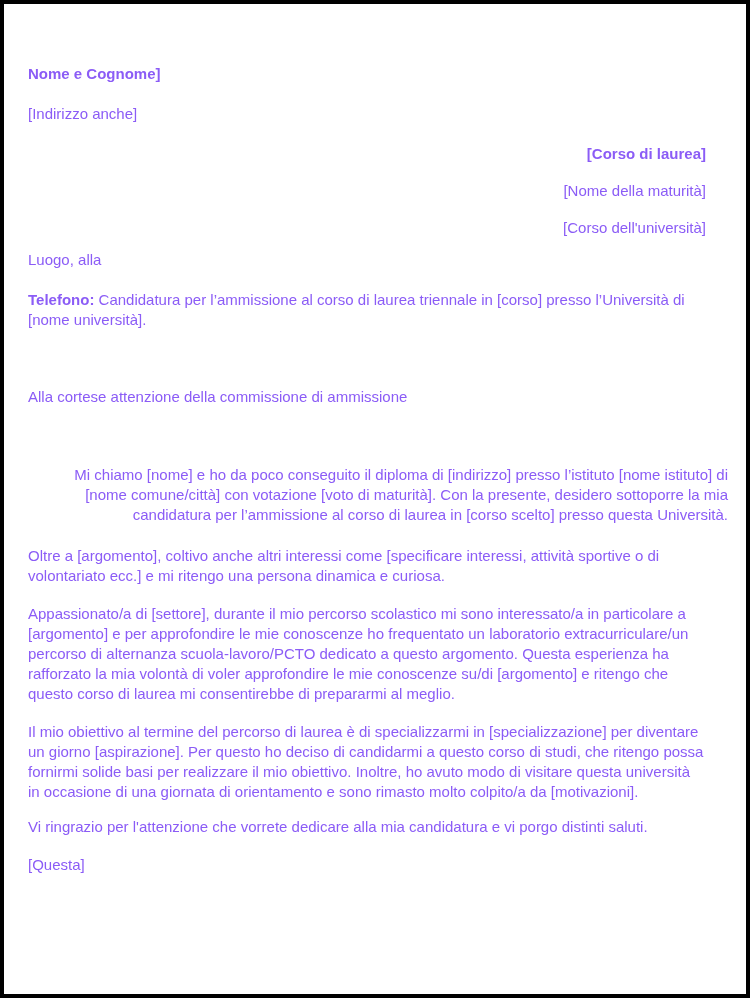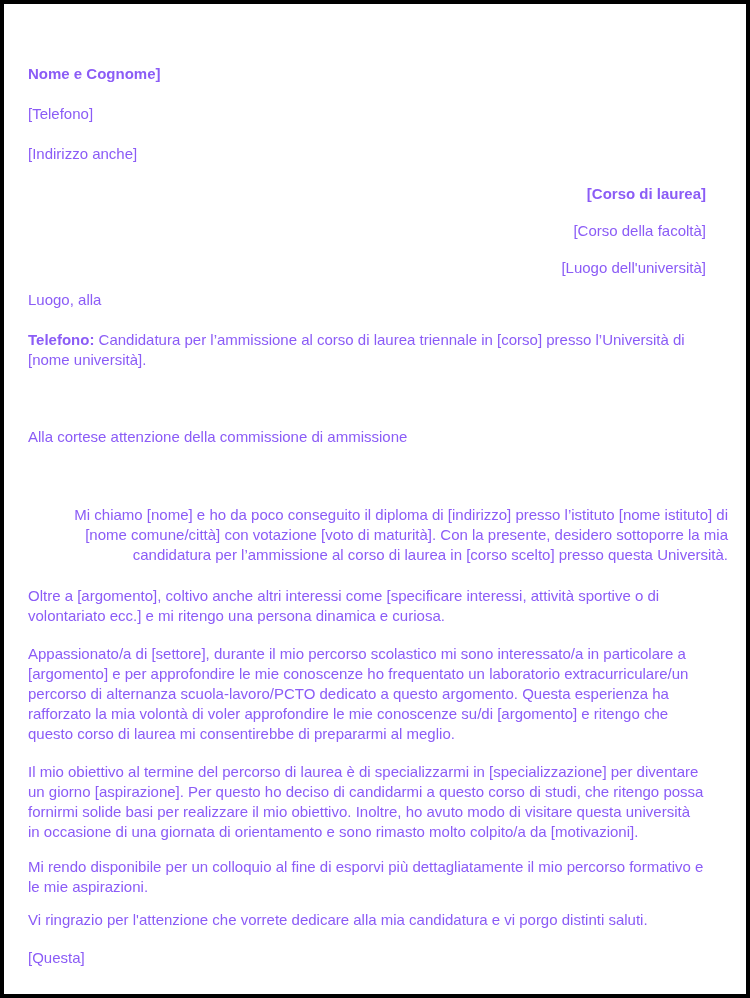--- a/index.html
+++ b/index.html
@@ -40,26 +40,25 @@
   .mb13 { margin-bottom: 13px !important; }
   .mb56 { margin-bottom: 57px !important; }
   .mb58 { margin-bottom: 58px !important; }
 </style>
 </head>
 <body>
 
 <div class="page">
 
   <p class="bold mb20">Nome e Cognome]</p>
-  <p class="mb20">[Telefono]</p>
   <p class="mb20">[Indirizzo anche]</p>
 
   <p class="right bold mb17">[Corso di laurea]</p>
-  <p class="right mb17">[Corso della facoltà]</p>
-  <p class="right mb12">[Luogo dell'università]</p>
+  <p class="right mb17">[Nome della maturità]</p>
+  <p class="right mb12">[Corso dell'università]</p>
 
   <p class="mb20">Luogo, alla</p>
 
   <p class="mb56"><strong>Telefono:</strong><span> Candidatura per l’ammissione al corso di laurea triennale in [corso] presso l’Università di
 [nome università].</span></p>
 
   <p class="mb58">Alla cortese attenzione della commissione di ammissione</p>
 
   <p class="mb21">Mi chiamo [nome] e ho da poco conseguito il diploma di [indirizzo] presso l’istituto [nome istituto] di
 [nome comune/città] con votazione [voto di maturità]. Con la presente, desidero sottoporre la mia
@@ -68,19 +67,17 @@
 volontariato ecc.] e mi ritengo una persona dinamica e curiosa.</p>
   <p class="mb18">Appassionato/a di [settore], durante il mio percorso scolastico mi sono interessato/a in particolare a
 [argomento] e per approfondire le mie conoscenze ho frequentato un laboratorio extracurriculare/un
 percorso di alternanza scuola-lavoro/PCTO dedicato a questo argomento. Questa esperienza ha
 rafforzato la mia volontà di voler approfondire le mie conoscenze su/di [argomento] e ritengo che
 questo corso di laurea mi consentirebbe di prepararmi al meglio.</p>
   <p class="mb15">Il mio obiettivo al termine del percorso di laurea è di specializzarmi in [specializzazione] per diventare
 un giorno [aspirazione]. Per questo ho deciso di candidarmi a questo corso di studi, che ritengo possa
 fornirmi solide basi per realizzare il mio obiettivo. Inoltre, ho avuto modo di visitare questa università
 in occasione di una giornata di orientamento e sono rimasto molto colpito/a da [motivazioni].</p>
-  <p class="mb13">Mi rendo disponibile per un colloquio al fine di esporvi più dettagliatamente il mio percorso formativo e
-le mie aspirazioni.</p>
   <p class="mb18">Vi ringrazio per l'attenzione che vorrete dedicare alla mia candidatura e vi porgo distinti saluti.</p>
 
   <p>[Questa]</p>
 
 </div>
 
 </body></html>

